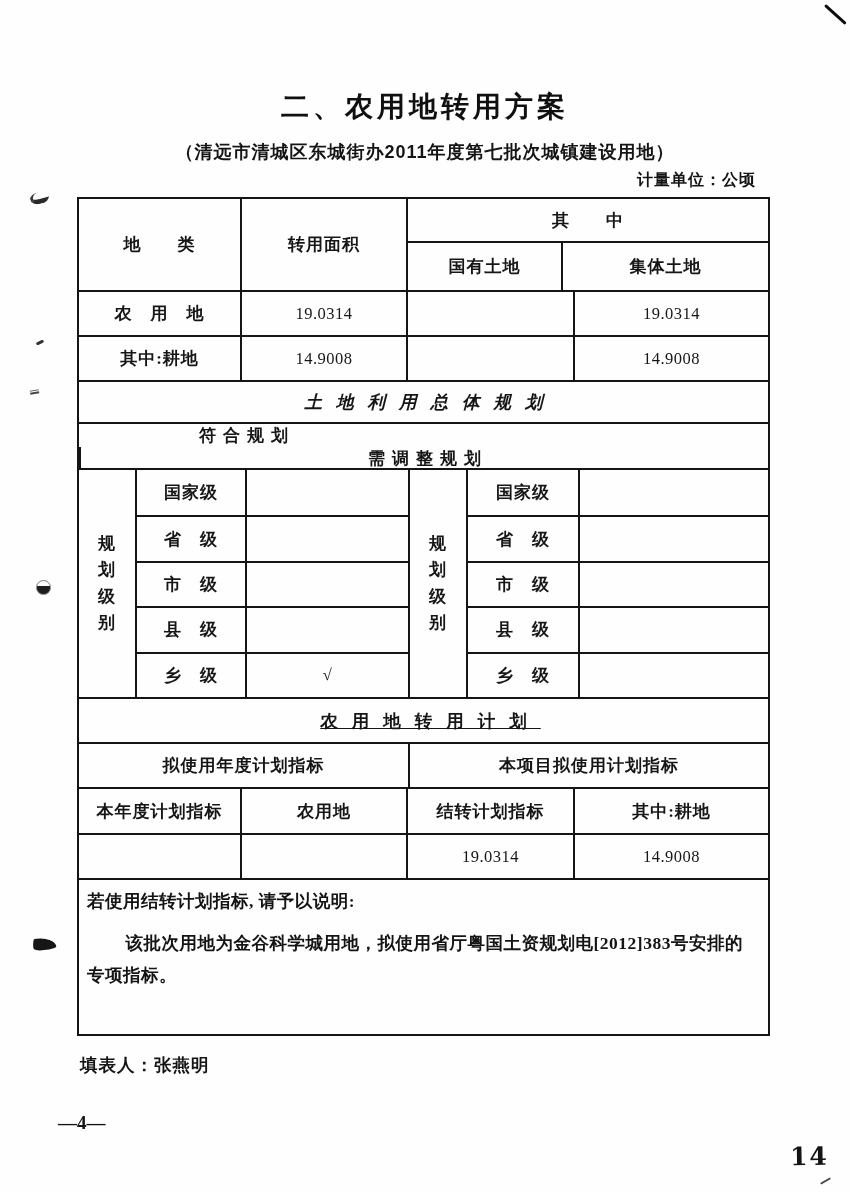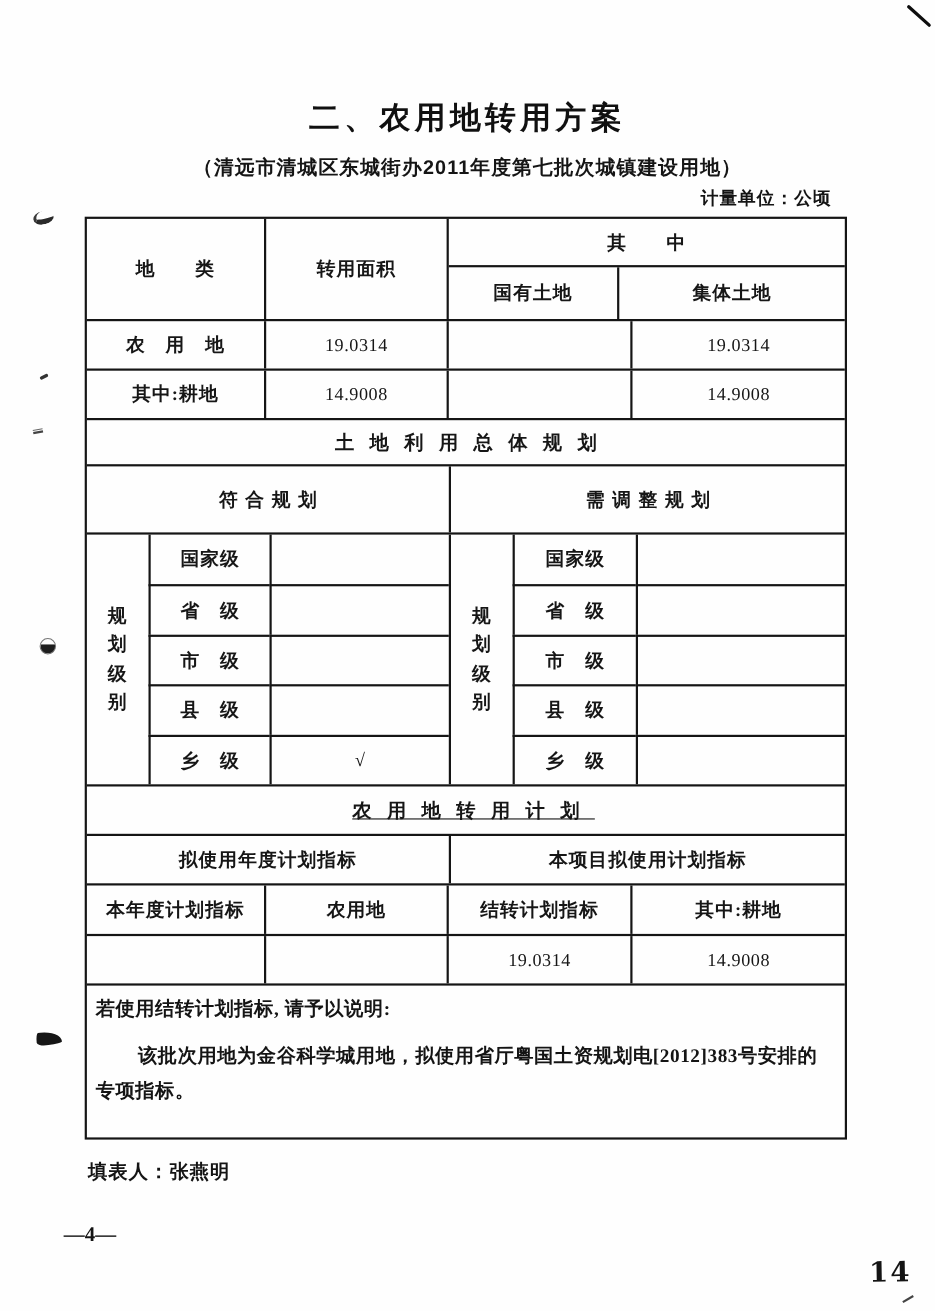--- a/index.html
+++ b/index.html
@@ -41,28 +41,28 @@
   
   .sec-header { height:91px; display:grid; grid-template-columns:161px 166px 1fr; }
   .hdr-right { display:flex; flex-direction:column; }
   .hdr-top { height:44px; border-bottom:2px solid #151515; }
   .hdr-bottom { flex:1; display:flex; }
   .hdr-bottom > .cell:first-child { width:153px; }
   .hdr-bottom > .cell:last-child { flex:1; }
   
   .row4 { height:45px; display:grid; grid-template-columns:161px 166px 167px 1fr; }
   
-  .sec-title1 { height:42px; }
+  .sec-title1 { height:42px;font-style:italic; }
   .sec-title2 { height:45px;text-decoration:underline; }
   .title-cell { height:100%; letter-spacing:14px; text-indent:14px; font-size:17.5px; }
   
   .split { display:flex; }
   .split > .cell:first-child { width:329px; }
   .split > .cell:last-child { flex:1; }
-  .sec-split1 { height:62px; }
+  .sec-split1 { height:46px;flex-direction:column; }
   .sec-split2 { height:45px; }
   .split .cell { letter-spacing:7px; text-indent:7px; }
   .sec-split2 .cell { letter-spacing:1px; text-indent:0; }
   
   .sec-levels { height:229px; display:flex; }
   .levels-half { display:grid; grid-template-rows:repeat(5,1fr); }
   .levels-left  { width:329px; grid-template-columns:56px 110px 1fr; }
   .levels-right { flex:1; grid-template-columns:56px 112px 1fr; }
   .lv-label { grid-row:1/6; grid-column:1; }
   .lv-label span { width:1.2em; word-break:break-all; text-align:center; line-height:1.55; font-size:17px; font-weight:bold; }

